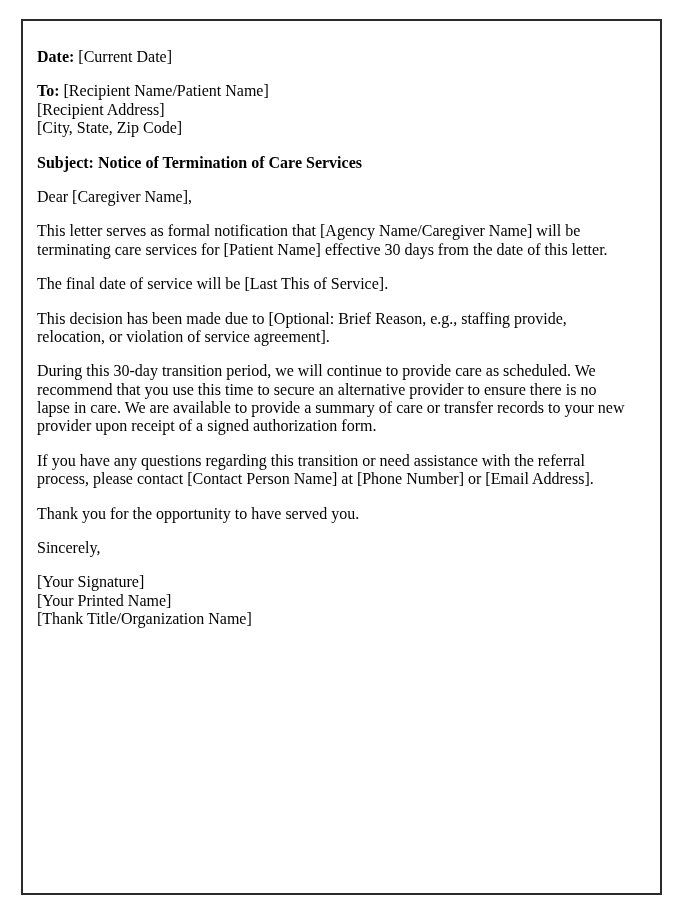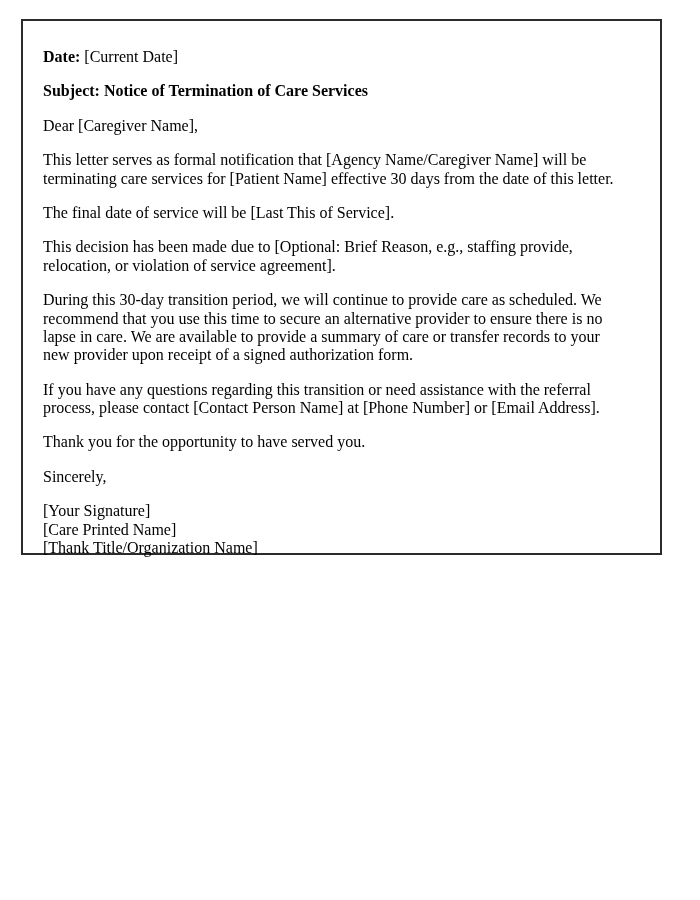--- a/index.html
+++ b/index.html
@@ -15,25 +15,25 @@
     font-size: 16px;
     line-height: 1.15;
     color: #000000;
     overflow: hidden;
   }
   .letter-frame {
     position: absolute;
     left: 21px;
     top: 19px;
     width: 641px;
-    height: 536px;
+    height: 876px;
     box-sizing: border-box;
     border: 2px solid #2b2b2b;
     background: #ffffff;
-    padding: 11px 30px 0 20px;
+    padding: 11px 30px 0 14px;
   }
   .letter-frame p {
     margin: 16px 0;
   }
   .line {
     display: block;
   }
   strong {
     font-weight: bold;
   }
@@ -41,20 +41,28 @@
 </head>
 <body>
 
 <div class="letter-frame">
 
   <p>
     <strong>Date:</strong>
     <span>[Current Date]</span>
   </p>
 
+  <p>
+    <span class="line">
+      <strong>To:</strong>
+      <span>[Recipient Name/Patient Name]</span>
+    </span>
+    <span class="line">[Recipient Address]</span>
+    <span class="line">[City, State, Zip Code]</span>
+  </p>
 
   <p>
     <strong>Subject: Notice of Termination of Care Services</strong>
   </p>
 
   <p>Dear [Caregiver Name],</p>
 
   <p>This letter serves as formal notification that [Agency Name/Caregiver Name] will be terminating care services for [Patient Name] effective 30 days from the date of this letter.</p>
 
   <p>The final date of service will be [Last This of Service].</p>
@@ -64,17 +72,17 @@
   <p>During this 30-day transition period, we will continue to provide care as scheduled. We recommend that you use this time to secure an alternative provider to ensure there is no lapse in care. We are available to provide a summary of care or transfer records to your new provider upon receipt of a signed authorization form.</p>
 
   <p>If you have any questions regarding this transition or need assistance with the referral process, please contact [Contact Person Name] at [Phone Number] or [Email Address].</p>
 
   <p>Thank you for the opportunity to have served you.</p>
 
   <p>Sincerely,</p>
 
   <p>
     <span class="line">[Your Signature]</span>
-    <span class="line">[Care Printed Name]</span>
+    <span class="line">[Your Printed Name]</span>
     <span class="line">[Thank Title/Organization Name]</span>
   </p>
 
 </div>
 
 </body></html>

